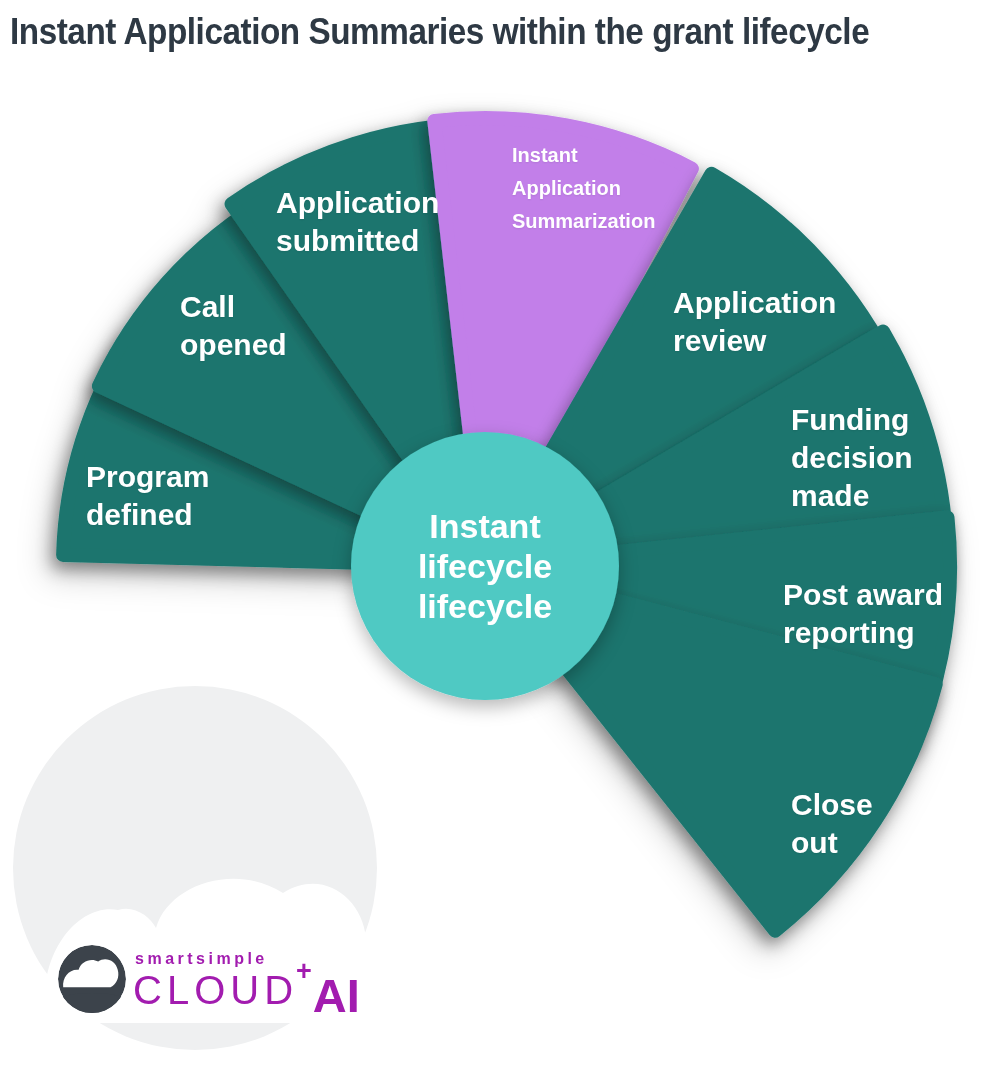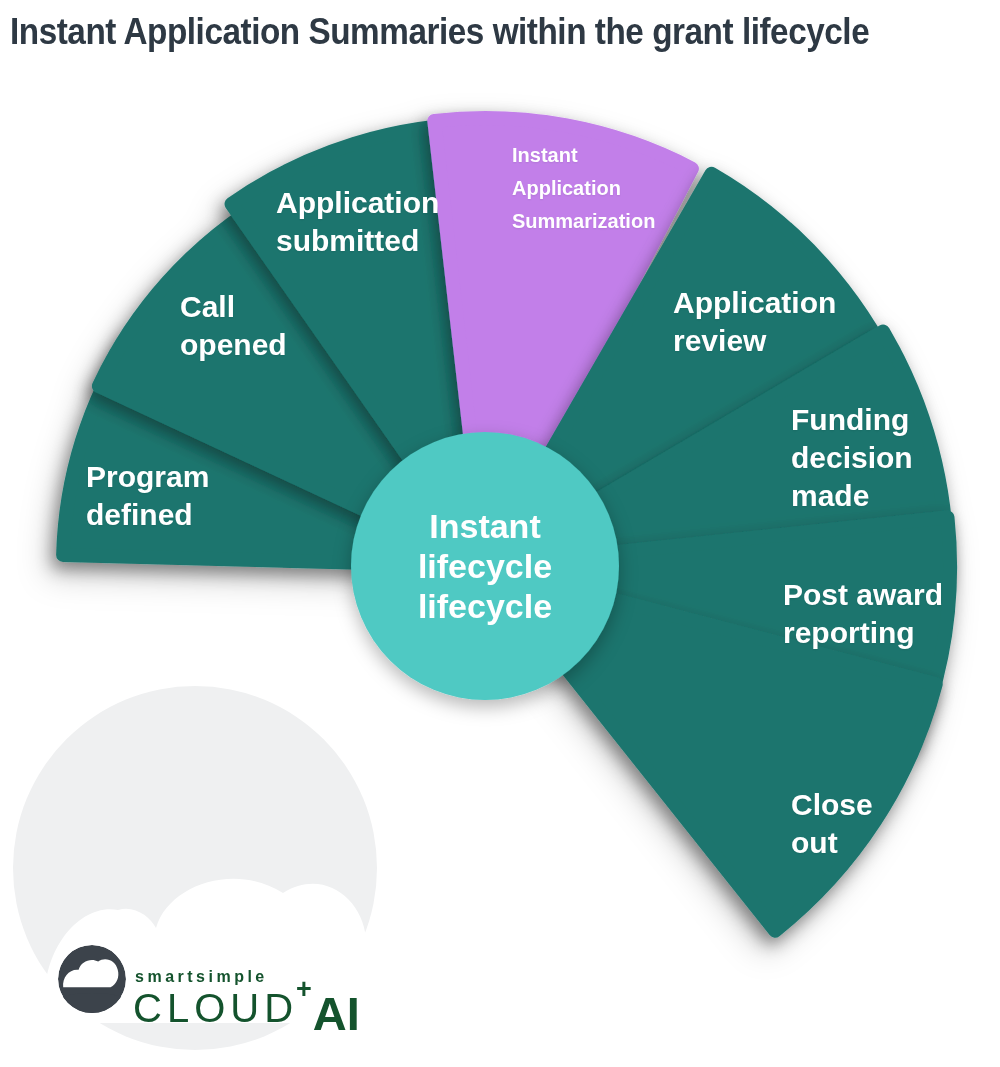--- a/index.html
+++ b/index.html
@@ -115,21 +115,21 @@
     <svg id="logo-icon" width="70" height="70" viewBox="0 0 68 68">
       <clipPath id="logo-clip">
           <circle cx="34" cy="34" r="33"></circle>
         </clipPath>
       <g clip-path="url(#logo-clip)">
         <circle cx="34" cy="34" r="33" fill="#3C434B"></circle>
         <path d="M 6 42 C 5 32 12 24 21 25 C 23 17 33 13 40 17 C 47 12 57 16 59 25 C 61 32 58 39 52 42 Z" fill="#FFFFFF"></path>
         <path d="M 0 52 Q 34 43 68 52 L 68 68 L 0 68 Z" fill="#3C434B"></path>
       </g>
     </svg>
-    <div id="logo-text" style="color: #14532d; margin-top: 18px;">
+    <div id="logo-text" style="color: #a21caf;">
       <div id="brand-top">smartsimple</div>
       <div id="brand-row">
         <span id="brand-cloud">CLOUD</span>
         <span id="brand-plus">+</span>
         <span id="brand-ai">AI</span>
       </div>
     </div>
   </div>
 
 </div>

